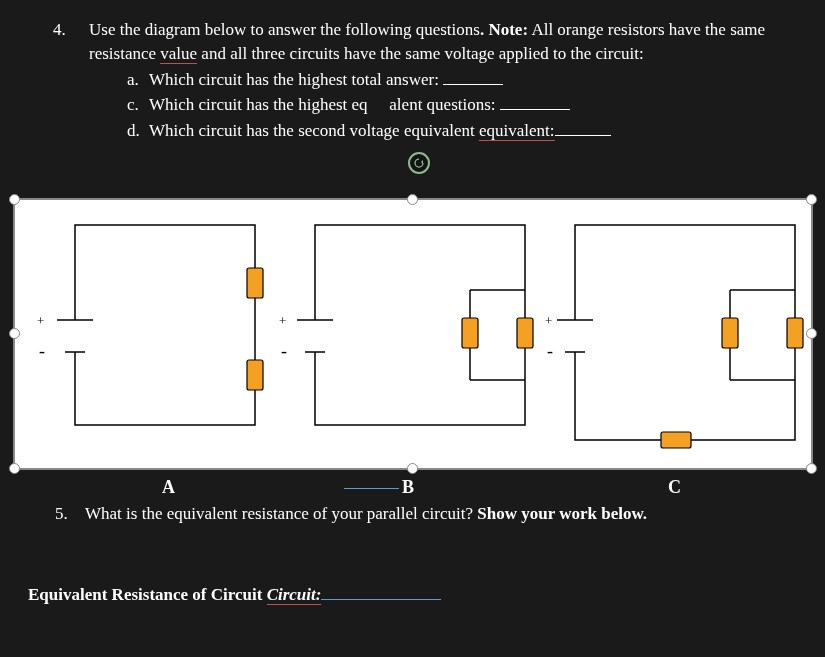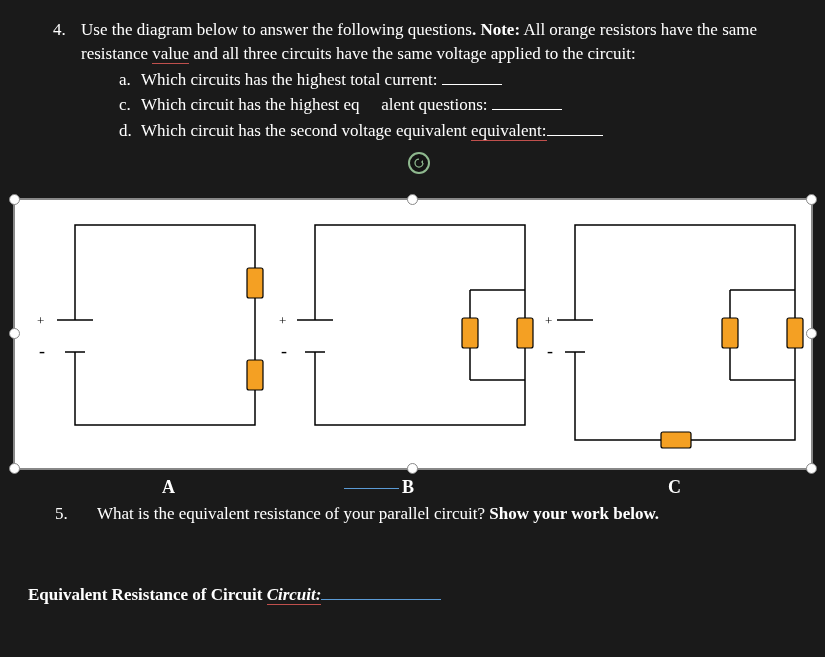--- a/index.html
+++ b/index.html
@@ -9,21 +9,21 @@
     width: 825px; height: 657px;
     font-family: Georgia, 'Times New Roman', serif;
     color: #fff;
     font-size: 17px;
     line-height: 1.4;
     overflow: hidden;
   }
   .page { position: relative; width: 825px; height: 657px; }
   .q4 { position: absolute; left: 55px; top: 18px; right: 25px; }
   .q4 .num { position: absolute; left: -2px; top: 0; }
-  .q4 .body { margin-left: 26px; }
+  .q4 .body { margin-left: 34px; }
   .underline-red { border-bottom: 1.5px solid #c0504d; }
   .bold { font-weight: bold; }
   .sub { margin-left: 38px; margin-top: 2px; }
   .sub .letter { display: inline-block; width: 22px; }
   .blank { display: inline-block; border-bottom: 1px solid #fff; height: 1em; vertical-align: baseline; }
   .blank.short { width: 60px; }
   .blank.med { width: 70px; }
   .blank.reslong { width: 56px; }
   .blank.bluelong { border-bottom-color: #5b9bd5; width: 120px; }
   .cursor-badge {
@@ -64,37 +64,37 @@
 
   .labels { position: absolute; left: 14px; top: 475px; width: 798px; color: #fff; font-family: Georgia, serif; font-weight: bold; font-size: 18px; }
   .labels span { position: absolute; }
   .lA { left: 148px; }
   .lBline { position:absolute; left: 330px; top: 13px; width: 55px; border-bottom: 1px solid #5b9bd5; }
   .lB { left: 388px; }
   .lC { left: 654px; }
 
   .q5 { position: absolute; left: 55px; top: 502px; right: 25px; }
   .q5 .num { position: absolute; left: 0; top: 0; }
-  .q5 .body { margin-left: 42px; }
+  .q5 .body { margin-left: 30px; }
 
   .eqres { position: absolute; left: 28px; top: 583px; font-weight: bold; }
   .eqres .circuit-u { border-bottom: 1.5px solid #c0504d; font-style: italic; }
 </style>
 </head>
 <body>
 
 <div class="page">
 
   <div class="q4">
     <span class="num">4.</span>
     <div class="body">
       <span>Use the diagram below to answer the following questions</span><span class="bold">. Note:</span><span> All orange resistors have the same resistance </span><span class="underline-red">value</span><span> and all three circuits have the same voltage applied to the circuit:</span>
 
       <div class="sub">
-        <span class="letter">a.</span><span>Which circuits has the highest total current:</span> <span class="blank short"></span>
+        <span class="letter">a.</span><span>Which circuit has the highest total answer:</span> <span class="blank short"></span>
       </div>
       <div class="sub">
         <span class="letter">c.</span><span>Which circuit has the highest eq</span><span style="visibility:hidden">uiv</span><span>alent questions:</span> <span class="blank med"></span>
       </div>
       <div class="sub">
         <span class="letter">d.</span><span>Which circuit has the second voltage equivalent </span><span style="border-bottom:1.5px solid #c0504d">equivalent:</span><span class="blank reslong"></span>
       </div>
     </div>
   </div>
 

